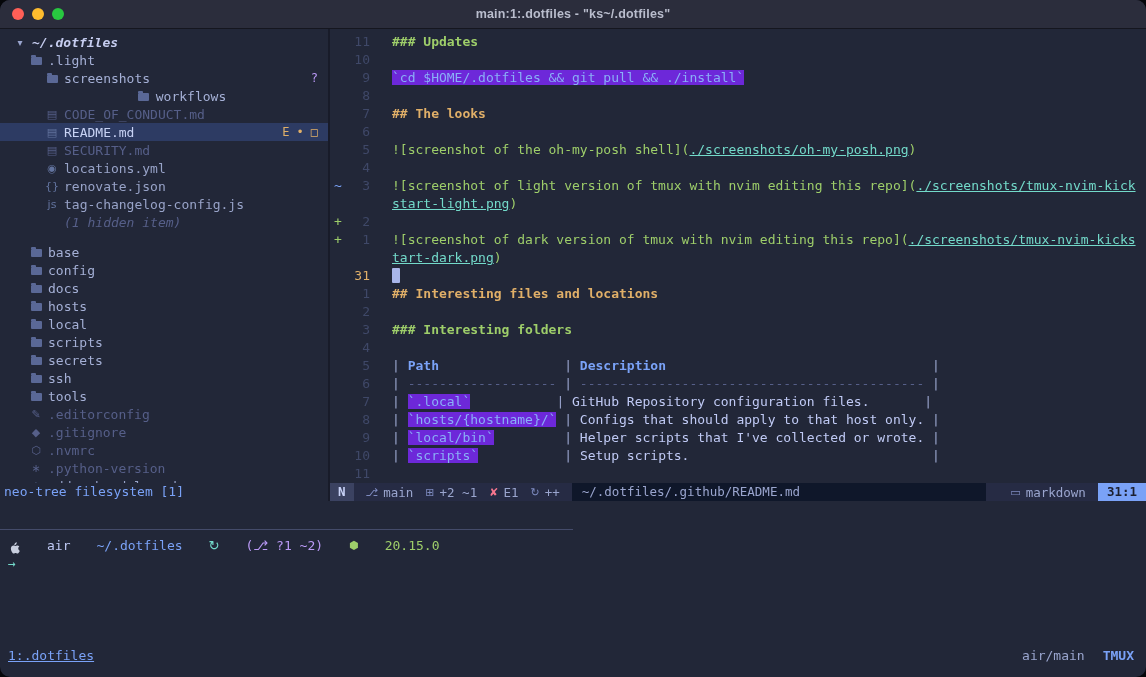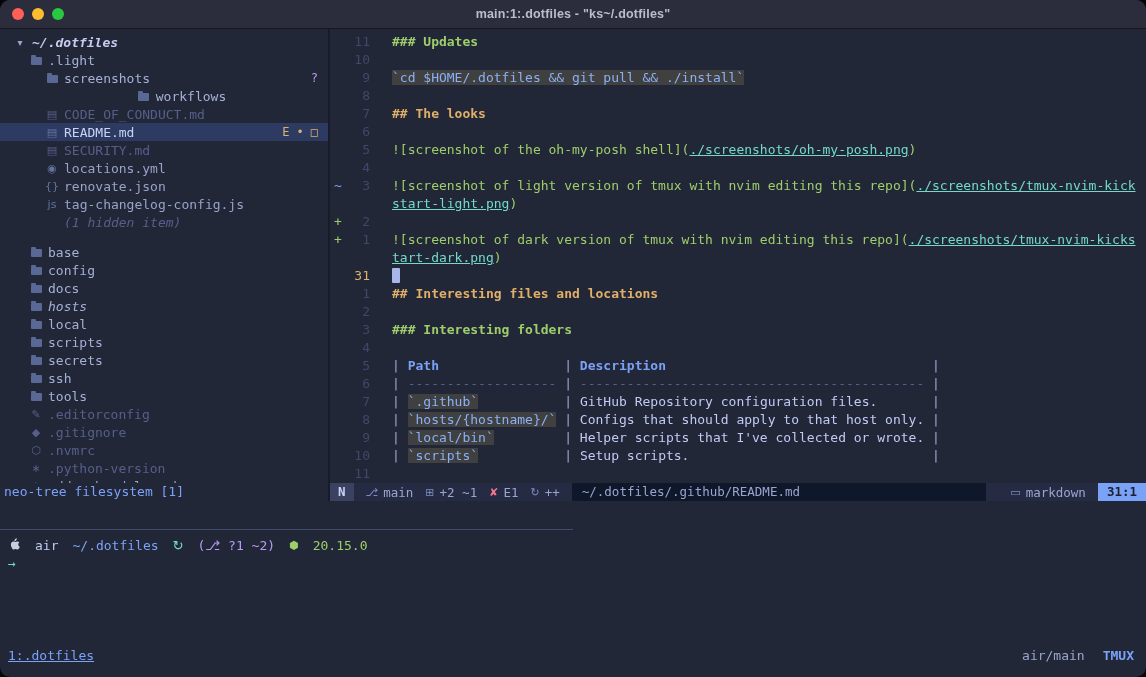--- a/index.html
+++ b/index.html
@@ -42,42 +42,42 @@
   .editor{flex:1;min-width:0;display:flex;flex-direction:column;}
   #lines{height:454px;padding-top:4px;box-sizing:border-box;overflow:hidden;}
   .ed-line{height:18px;line-height:18px;display:flex;white-space:pre;}
   .sign{width:14px;flex:none;padding-left:4px;box-sizing:border-box;}
   .s-add{color:#9ece6a}.s-chg{color:#7aa2f7}
   .num{width:26px;flex:none;text-align:right;color:#3f4868;}
   .num.cur{color:#e0af68;}
   .txt{margin-left:22px;white-space:pre;}
   .seg-h2{color:#e0af68;font-weight:bold}
   .seg-h3{color:#9ece6a;font-weight:bold}
-  .seg-code{background:#404040;color:#8ab0f7;}
+  .seg-code{background:#6d28d9;color:#8ab0f7;}
   .seg-lbl{color:#9ece6a}
   .seg-url{color:#73daca;text-decoration:underline}
   .seg-pipe{color:#9aa5ce}
   .seg-dash{color:#565f89}
   .seg-th{color:#7aa2f7;font-weight:bold}
   .seg-fg{color:#c0caf5}
   .seg-cursor{background:#a9b6e9;color:#a9b6e9;border-radius:1px;}
   
   .statusline{height:18px;flex:none;display:flex;align-items:center;background:#262b44;font-size:12.5px;}
   .sl-mode{background:#3b4261;color:#c9d3f8;font-weight:bold;padding:0 8px;height:18px;line-height:18px;flex:none;}
   .sl-seg{display:flex;gap:5px;align-items:center;margin-left:12px;color:#9aa5ce;flex:none;white-space:pre;}
   .sl-icon{font-family:"DejaVu Sans",sans-serif;font-size:11px;color:#7e8bc0;}
   .sl-icon.err{color:#f7768e;}
   .sl-file{flex:1;margin:0 12px;background:#0f172a;height:18px;line-height:18px;padding:0 10px;
     color:#9aa5ce;overflow:hidden;white-space:nowrap;}
   .sl-pos{background:#7aa2f7;color:#1c2030;font-weight:bold;padding:0 9px;height:18px;line-height:18px;flex:none;margin-left:12px;}
   .cmdline{height:18px;flex:none;}
   
   .pane-border{height:1px;width:573px;background:#444b6a;margin-top:10px;flex:none;}
   .shell{flex:1;padding:7px 0 0 8px;box-sizing:border-box;}
-  .prompt-line{height:18px;line-height:18px;display:flex;align-items:flex-start;gap:14px;white-space:pre;}
+  .prompt-line{height:18px;line-height:18px;display:flex;align-items:flex-end;gap:26px;white-space:pre;}
   .p-host{color:#c0caf5;}
   .p-path{color:#7aa2f7;}
   .p-sync{color:#73daca;font-family:"DejaVu Sans",sans-serif;}
   .p-git{color:#bb9af7;}
   .p-node-icon{color:#9ece6a;font-family:"DejaVu Sans",sans-serif;font-size:11px;}
   .p-node{color:#9ece6a;}
   .p-arrow{color:#73daca;}
   .apple{width:13px;height:14px;display:inline-block;}
   .apple svg{display:block;width:13px;height:14px;fill:#c8cede;}
   
@@ -173,21 +173,21 @@
               <span class="folder-glyph"></span>
             </span>
             <span class="tree-label">config</span>
           </div>
           <div class="tree-row dir" style="padding-left: 28px;">
             <span class="tree-icon">
               <span class="folder-glyph"></span>
             </span>
             <span class="tree-label">docs</span>
           </div>
-          <div class="tree-row dir" style="padding-left: 28px; font-style: italic;">
+          <div class="tree-row dir" style="padding-left: 28px;">
             <span class="tree-icon">
               <span class="folder-glyph"></span>
             </span>
             <span class="tree-label">hosts</span>
           </div>
           <div class="tree-row dir" style="padding-left: 28px;">
             <span class="tree-icon">
               <span class="folder-glyph"></span>
             </span>
             <span class="tree-label">local</span>
@@ -254,21 +254,21 @@
           <div class="ed-line"><span class="sign s-add">+</span><span class="num">2</span><span class="txt"></span></div>
           <div class="ed-line"><span class="sign s-add">+</span><span class="num">1</span><span class="txt"><span class="seg-lbl">![screenshot of dark version of tmux with nvim editing this repo](</span><span class="seg-url">./screenshots/tmux-nvim-kicks</span></span></div>
           <div class="ed-line"><span class="sign"> </span><span class="num"></span><span class="txt"><span class="seg-url">tart-dark.png</span><span class="seg-lbl">)</span></span></div>
           <div class="ed-line"><span class="sign"> </span><span class="num cur">31</span><span class="txt"><span class="seg-cursor"> </span></span></div>
           <div class="ed-line"><span class="sign"> </span><span class="num">1</span><span class="txt"><span class="seg-h2">## Interesting files and locations</span></span></div>
           <div class="ed-line"><span class="sign"> </span><span class="num">2</span><span class="txt"></span></div>
           <div class="ed-line"><span class="sign"> </span><span class="num">3</span><span class="txt"><span class="seg-h3">### Interesting folders</span></span></div>
           <div class="ed-line"><span class="sign"> </span><span class="num">4</span><span class="txt"></span></div>
           <div class="ed-line"><span class="sign"> </span><span class="num">5</span><span class="txt"><span class="seg-pipe">| </span><span class="seg-th">Path</span><span class="seg-fg">               </span><span class="seg-pipe"> | </span><span class="seg-th">Description</span><span class="seg-fg">                                 </span><span class="seg-pipe"> |</span></span></div>
           <div class="ed-line"><span class="sign"> </span><span class="num">6</span><span class="txt"><span class="seg-pipe">| </span><span class="seg-dash">-------------------</span><span class="seg-pipe"> | </span><span class="seg-dash">--------------------------------------------</span><span class="seg-pipe"> |</span></span></div>
-          <div class="ed-line"><span class="sign"> </span><span class="num">7</span><span class="txt"><span class="seg-pipe">| </span><span class="seg-code">`.github`</span><span class="seg-fg">          </span><span class="seg-pipe"> | </span><span class="seg-fg">GitHub Repository configuration files.</span><span class="seg-fg">      </span><span class="seg-pipe"> |</span></span></div>
+          <div class="ed-line"><span class="sign"> </span><span class="num">7</span><span class="txt"><span class="seg-pipe">| </span><span class="seg-code">`.local`</span><span class="seg-fg">          </span><span class="seg-pipe"> | </span><span class="seg-fg">GitHub Repository configuration files.</span><span class="seg-fg">      </span><span class="seg-pipe"> |</span></span></div>
           <div class="ed-line"><span class="sign"> </span><span class="num">8</span><span class="txt"><span class="seg-pipe">| </span><span class="seg-code">`hosts/{hostname}/`</span><span class="seg-pipe"> | </span><span class="seg-fg">Configs that should apply to that host only.</span><span class="seg-pipe"> |</span></span></div>
           <div class="ed-line"><span class="sign"> </span><span class="num">9</span><span class="txt"><span class="seg-pipe">| </span><span class="seg-code">`local/bin`</span><span class="seg-fg">        </span><span class="seg-pipe"> | </span><span class="seg-fg">Helper scripts that I've collected or wrote.</span><span class="seg-pipe"> |</span></span></div>
           <div class="ed-line"><span class="sign"> </span><span class="num">10</span><span class="txt"><span class="seg-pipe">| </span><span class="seg-code">`scripts`</span><span class="seg-fg">          </span><span class="seg-pipe"> | </span><span class="seg-fg">Setup scripts.</span><span class="seg-fg">                              </span><span class="seg-pipe"> |</span></span></div>
           <div class="ed-line"><span class="sign"> </span><span class="num">11</span><span class="txt"></span></div>
         </div>
       <div class="statusline">
         <span class="sl-mode">N</span>
         <span class="sl-seg">
           <span class="sl-icon">⎇</span><span>main</span>
         </span>

